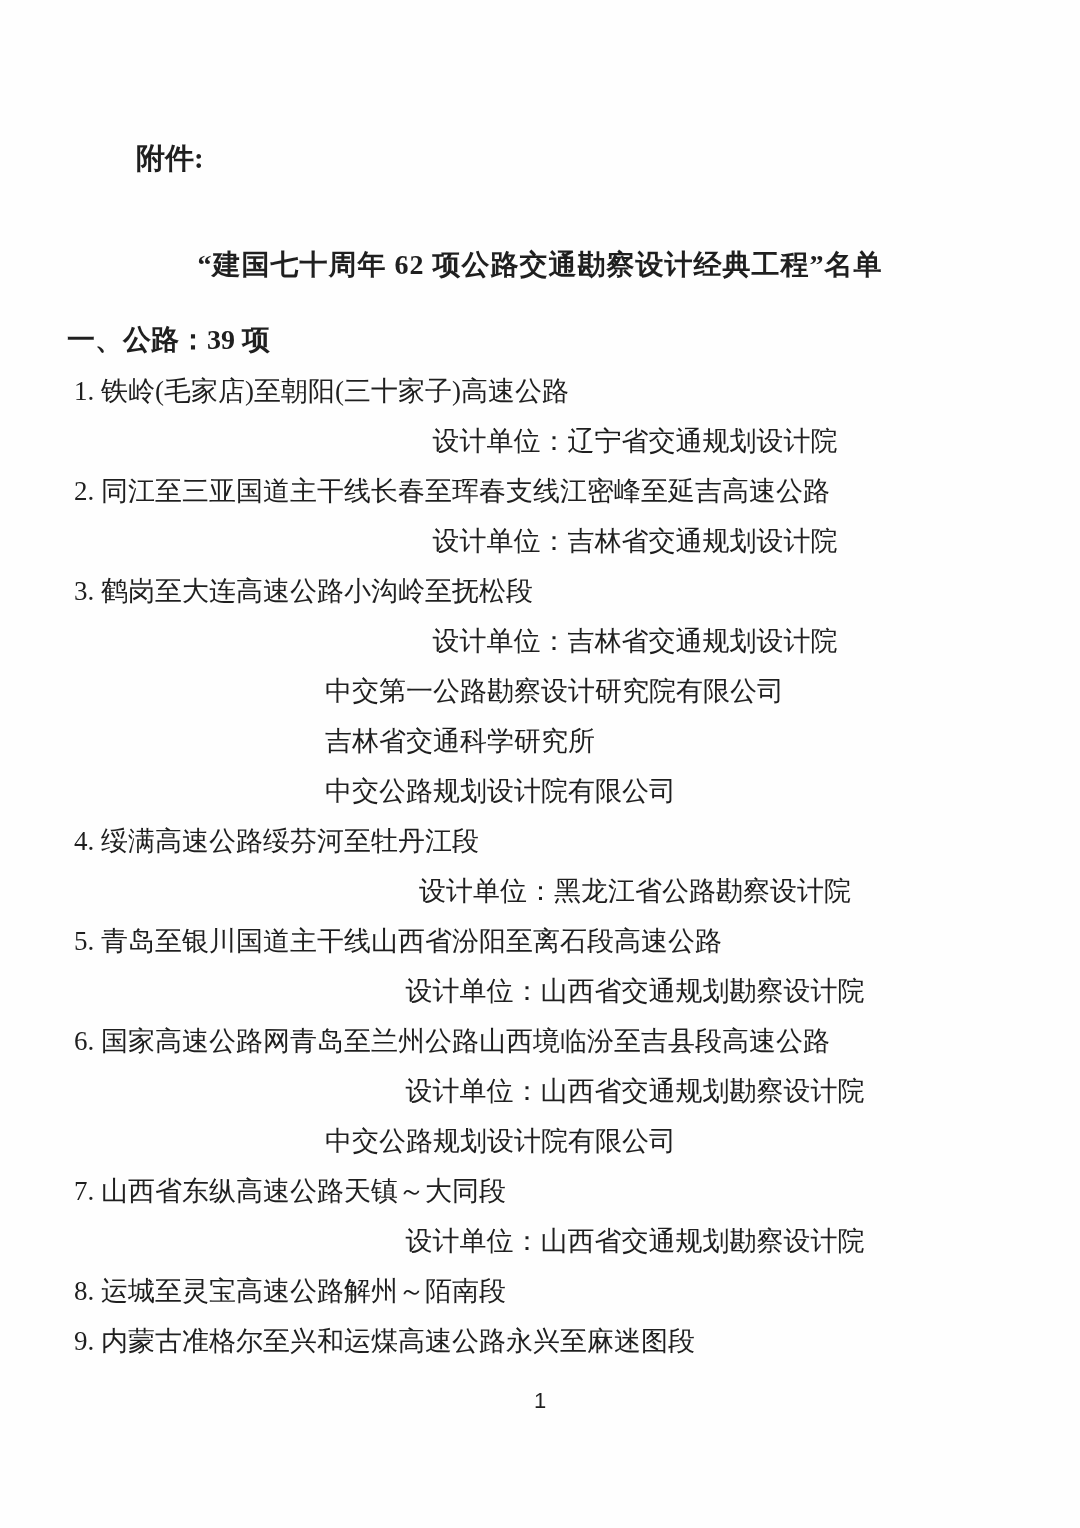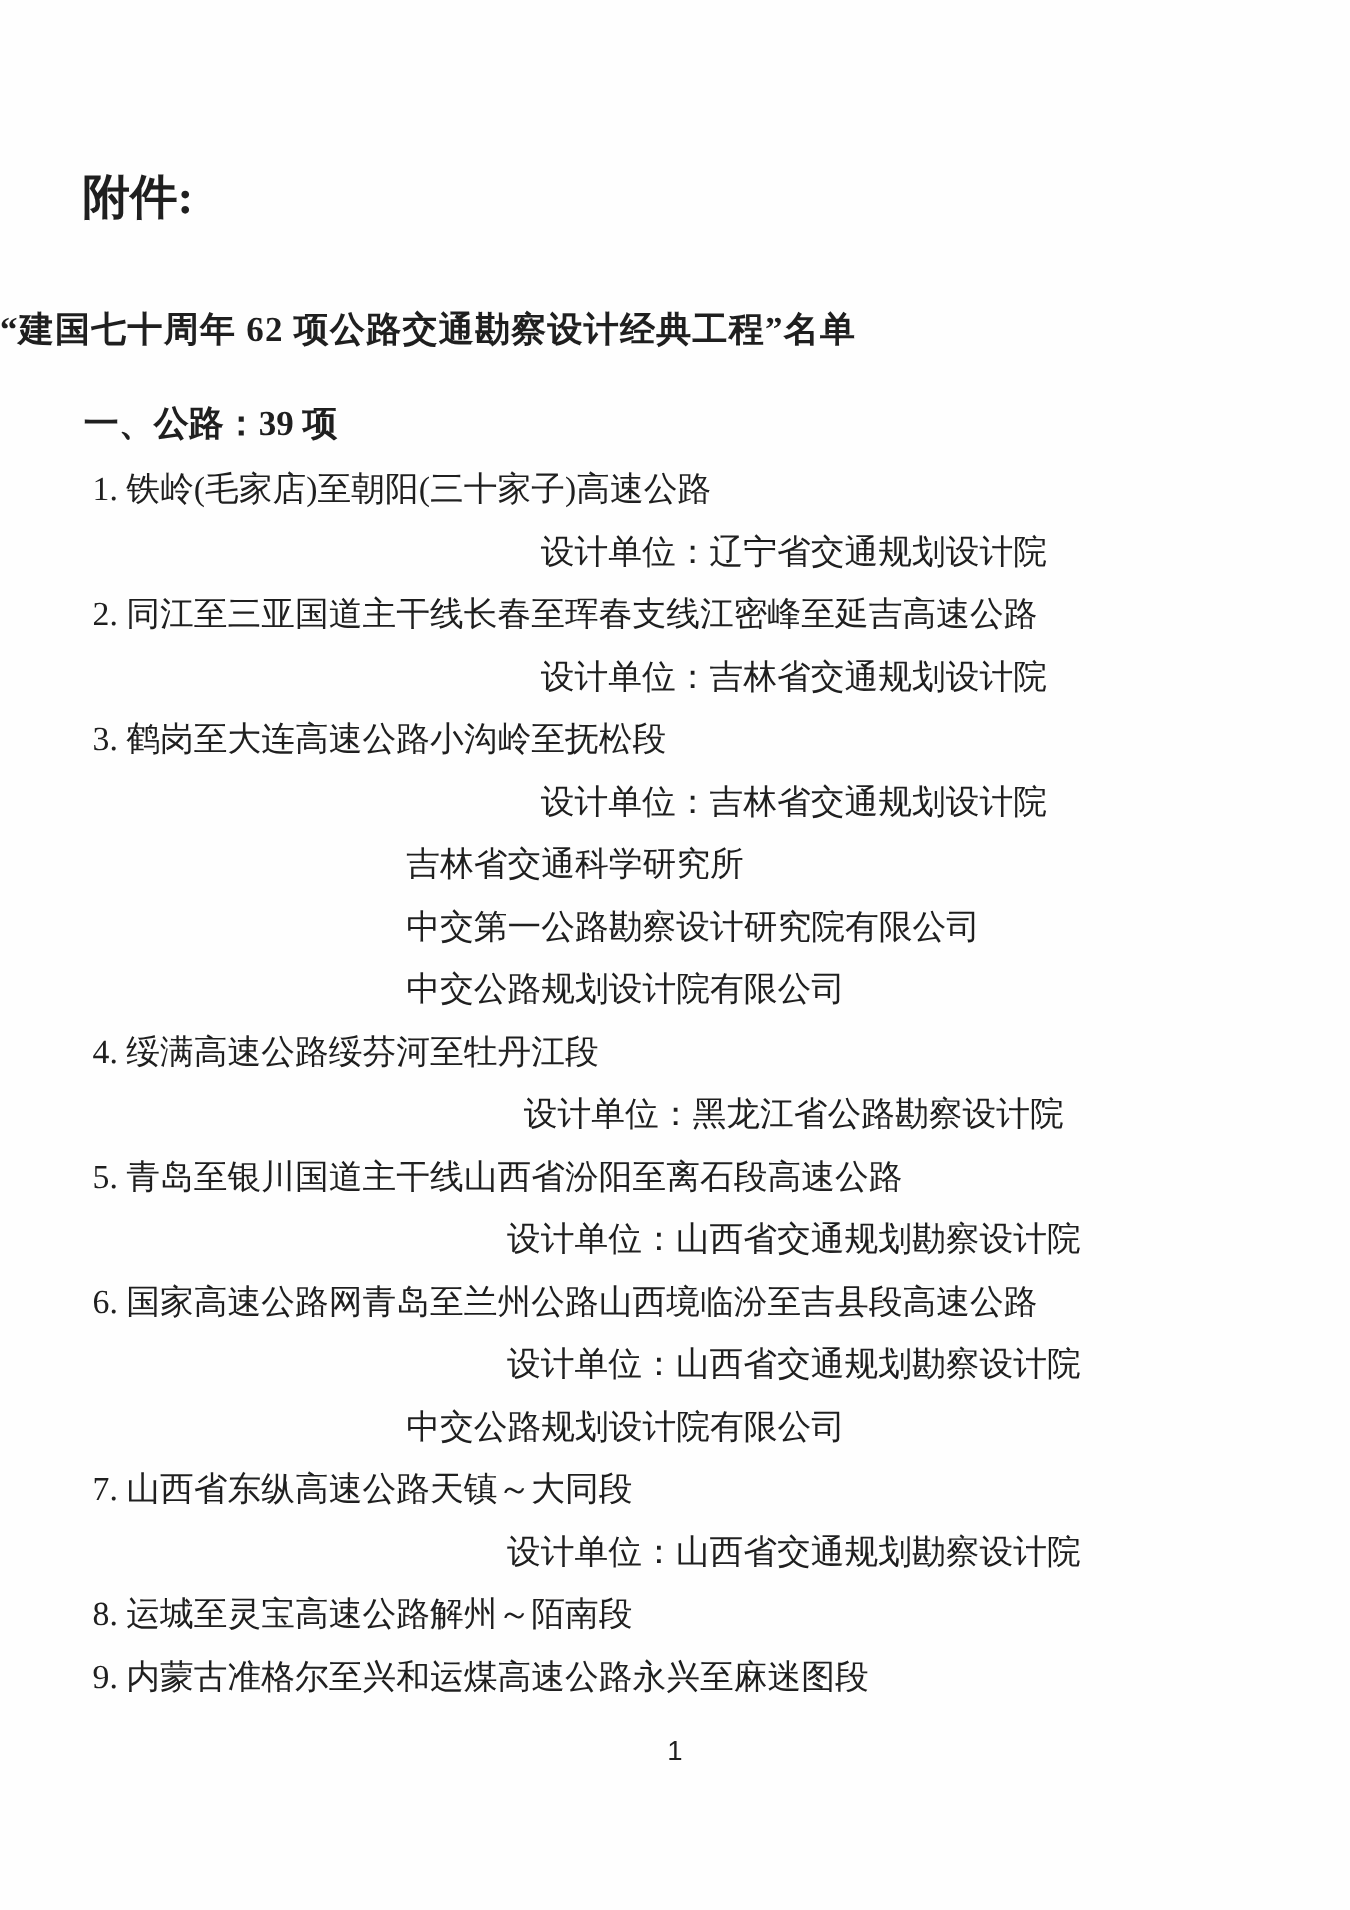--- a/index.html
+++ b/index.html
@@ -16,26 +16,28 @@
     color: #1f1f1f;
     overflow: hidden;
   }
   .line {
     height: 50px;
     line-height: 50px;
     white-space: nowrap;
   }
   .attachment {
     margin-top: 133px;
-    padding-left: 66px;
-    font-size: 38px;
+    padding-left: 107px;
+    font-size: 29px;
     font-weight: bold;
+    margin-left: 29px;
   }
   .doc-title {
     margin-top: 57px;
+    text-align: center;
     font-size: 28px;
     font-weight: bold;
     letter-spacing: 1px;
   }
   .section-heading {
     margin-top: 25px;
     padding-left: 67px;
     font-size: 28px;
     font-weight: bold;
   }
@@ -84,22 +86,22 @@
         <div class="line item-line"><span class="item-number">1.</span><span>铁岭(毛家店)至朝阳(三十家子)高速公路</span></div>
         <div class="line designer-line"><span>设计单位：</span><span>辽宁省交通规划设计院</span></div>
       </div>
       <div class="project-item">
         <div class="line item-line"><span class="item-number">2.</span><span>同江至三亚国道主干线长春至珲春支线江密峰至延吉高速公路</span></div>
         <div class="line designer-line"><span>设计单位：</span><span>吉林省交通规划设计院</span></div>
       </div>
       <div class="project-item">
         <div class="line item-line"><span class="item-number">3.</span><span>鹤岗至大连高速公路小沟岭至抚松段</span></div>
         <div class="line designer-line"><span>设计单位：</span><span>吉林省交通规划设计院</span></div>
+        <div class="line cont-line">中交第一公路勘察设计研究院有限公司</div>
         <div class="line cont-line">吉林省交通科学研究所</div>
-        <div class="line cont-line">中交第一公路勘察设计研究院有限公司</div>
         <div class="line cont-line">中交公路规划设计院有限公司</div>
       </div>
       <div class="project-item">
         <div class="line item-line"><span class="item-number">4.</span><span>绥满高速公路绥芬河至牡丹江段</span></div>
         <div class="line designer-line"><span>设计单位：</span><span>黑龙江省公路勘察设计院</span></div>
       </div>
       <div class="project-item">
         <div class="line item-line"><span class="item-number">5.</span><span>青岛至银川国道主干线山西省汾阳至离石段高速公路</span></div>
         <div class="line designer-line"><span>设计单位：</span><span>山西省交通规划勘察设计院</span></div>
       </div>

